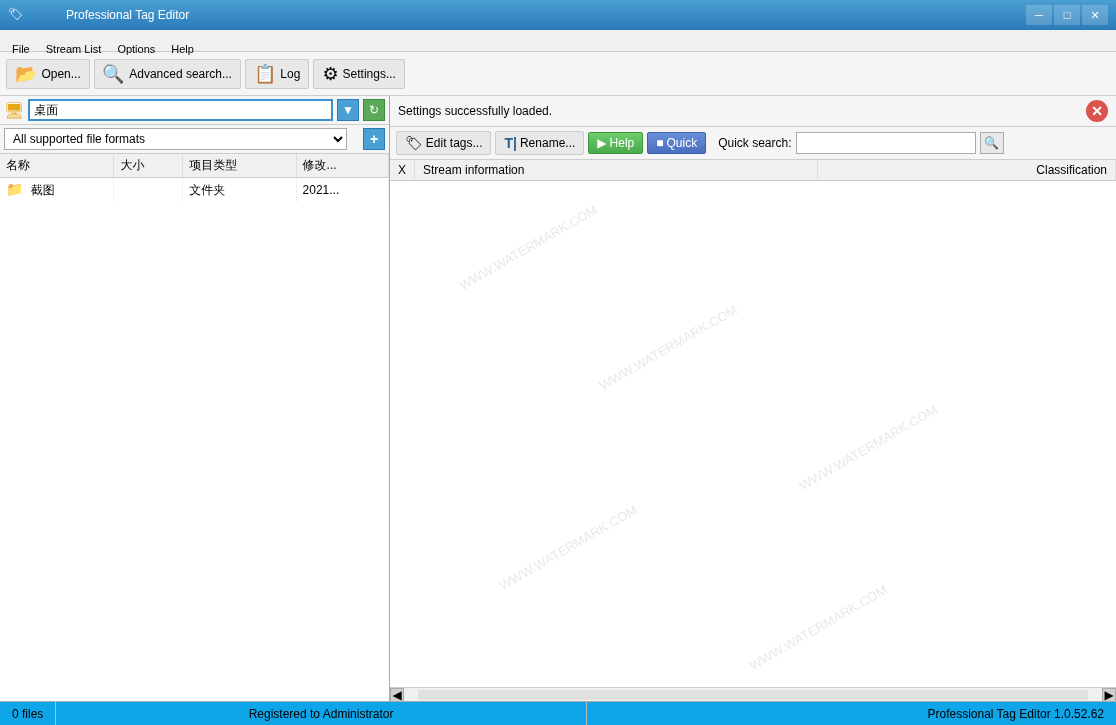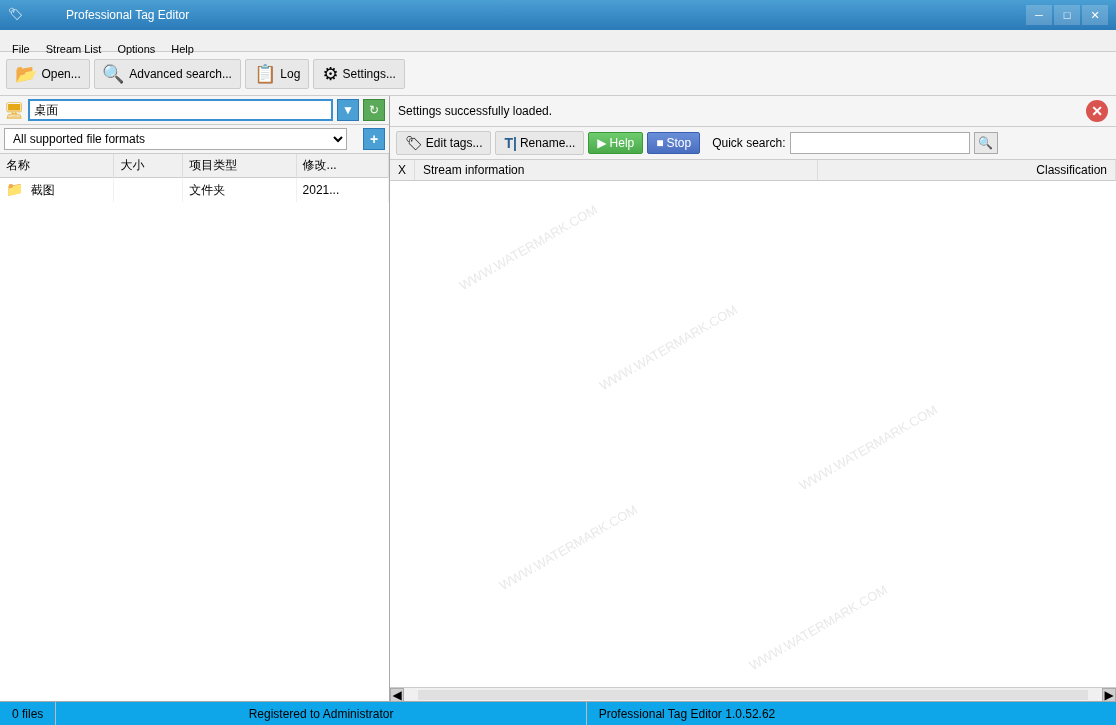--- a/index.html
+++ b/index.html
@@ -255,21 +255,21 @@
       align-items: center;
       font-size: 12px;
     }
     .status-section {
       padding: 0 12px;
       border-right: 1px solid #bbb;
       height: 100%;
       display: flex;
       align-items: center;
     }
-    .status-section:last-child { border-right: none; flex: 1; }
+    .status-section:last-child { border-right: none; flex: 1; justify-content: flex-end; }
   </style>
 </head>
 <body>
 
 <div id="title-bar">
   <span class="title-icon">🏷</span>
   <span class="title-text">Professional Tag Editor</span>
   <div class="window-controls">
     <button class="win-btn">─</button>
     <button class="win-btn">□</button>
@@ -361,21 +361,21 @@
       <div class="rtool-btn">
         <span style="font-size:14px; font-weight:bold; color:#2a6090;">T|</span>
         <span>Rename...</span>
       </div>
       <div class="rtool-btn play-btn">
         <span>▶</span>
         <span>Help</span>
       </div>
       <div class="rtool-btn stop-btn">
         <span>■</span>
-        <span>Stop</span>
+        <span>Quick</span>
       </div>
       <span class="quick-search-label">Quick search:</span>
       <input type="text" id="quick-search-input" style="">
       <div class="search-icon-btn">🔍</div>
     </div>
 
     <div id="stream-area" style="position:relative; overflow:hidden;">
 
       <div class="watermark" style="top:80px; left:60px;">WWW.WATERMARK.COM</div>
       <div class="watermark" style="top:180px; left:200px;">WWW.WATERMARK.COM</div>

